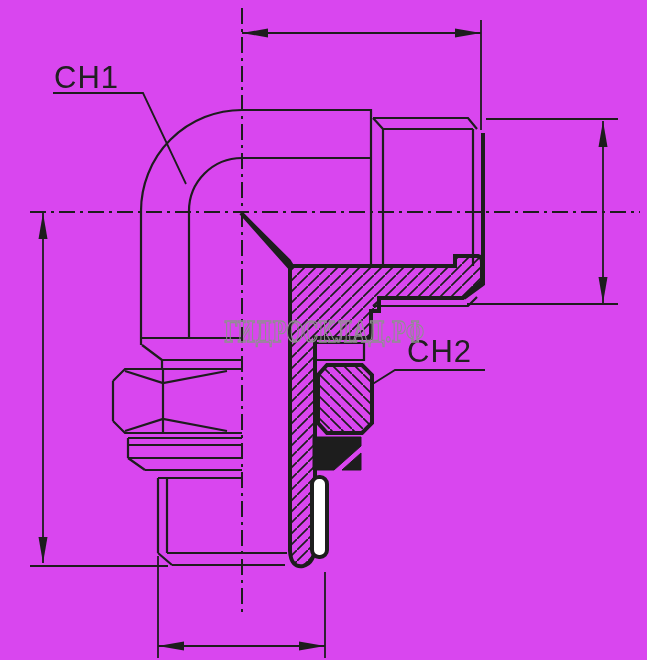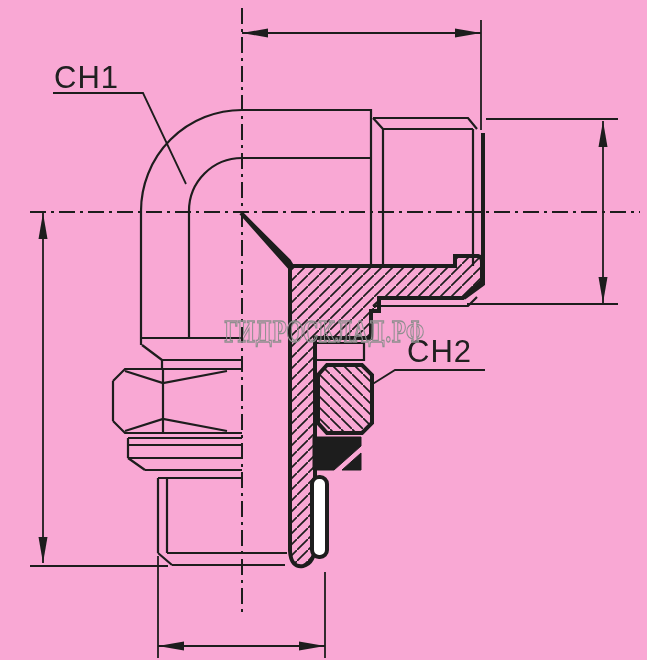--- a/index.html
+++ b/index.html
@@ -1,16 +1,16 @@
 <!DOCTYPE html>
 <html><head>
 <meta charset="utf-8">
 <style>
   html,body{margin:0;padding:0;background:#ffffff;}
-  .stage{position:relative;width:647px;height:660px;background:#f9a8d4;overflow:hidden;
+  .stage{position:relative;width:647px;height:660px;background:#d946ef;overflow:hidden;
          font-family:"Liberation Sans", sans-serif;}
   svg{display:block;}
   text.callout{font-family:"Liberation Sans", sans-serif;font-size:31px;letter-spacing:1px;fill:#202020;}
   text.wm{font-family:"DejaVu Serif", serif;font-weight:bold;font-size:27px;
           fill:none;stroke:#8f8f8f;stroke-width:1.4px;}
   .thin{stroke:#1d1d1d;stroke-width:2.2;fill:none;}
   .dim{stroke:#1d1d1d;stroke-width:1.8;fill:none;}
   .thick{stroke:#1d1d1d;stroke-width:4;}
   .cl{stroke:#1d1d1d;stroke-width:2;fill:none;stroke-dasharray:16 5 3 5;}
   .arrow{fill:#1d1d1d;stroke:none;}

